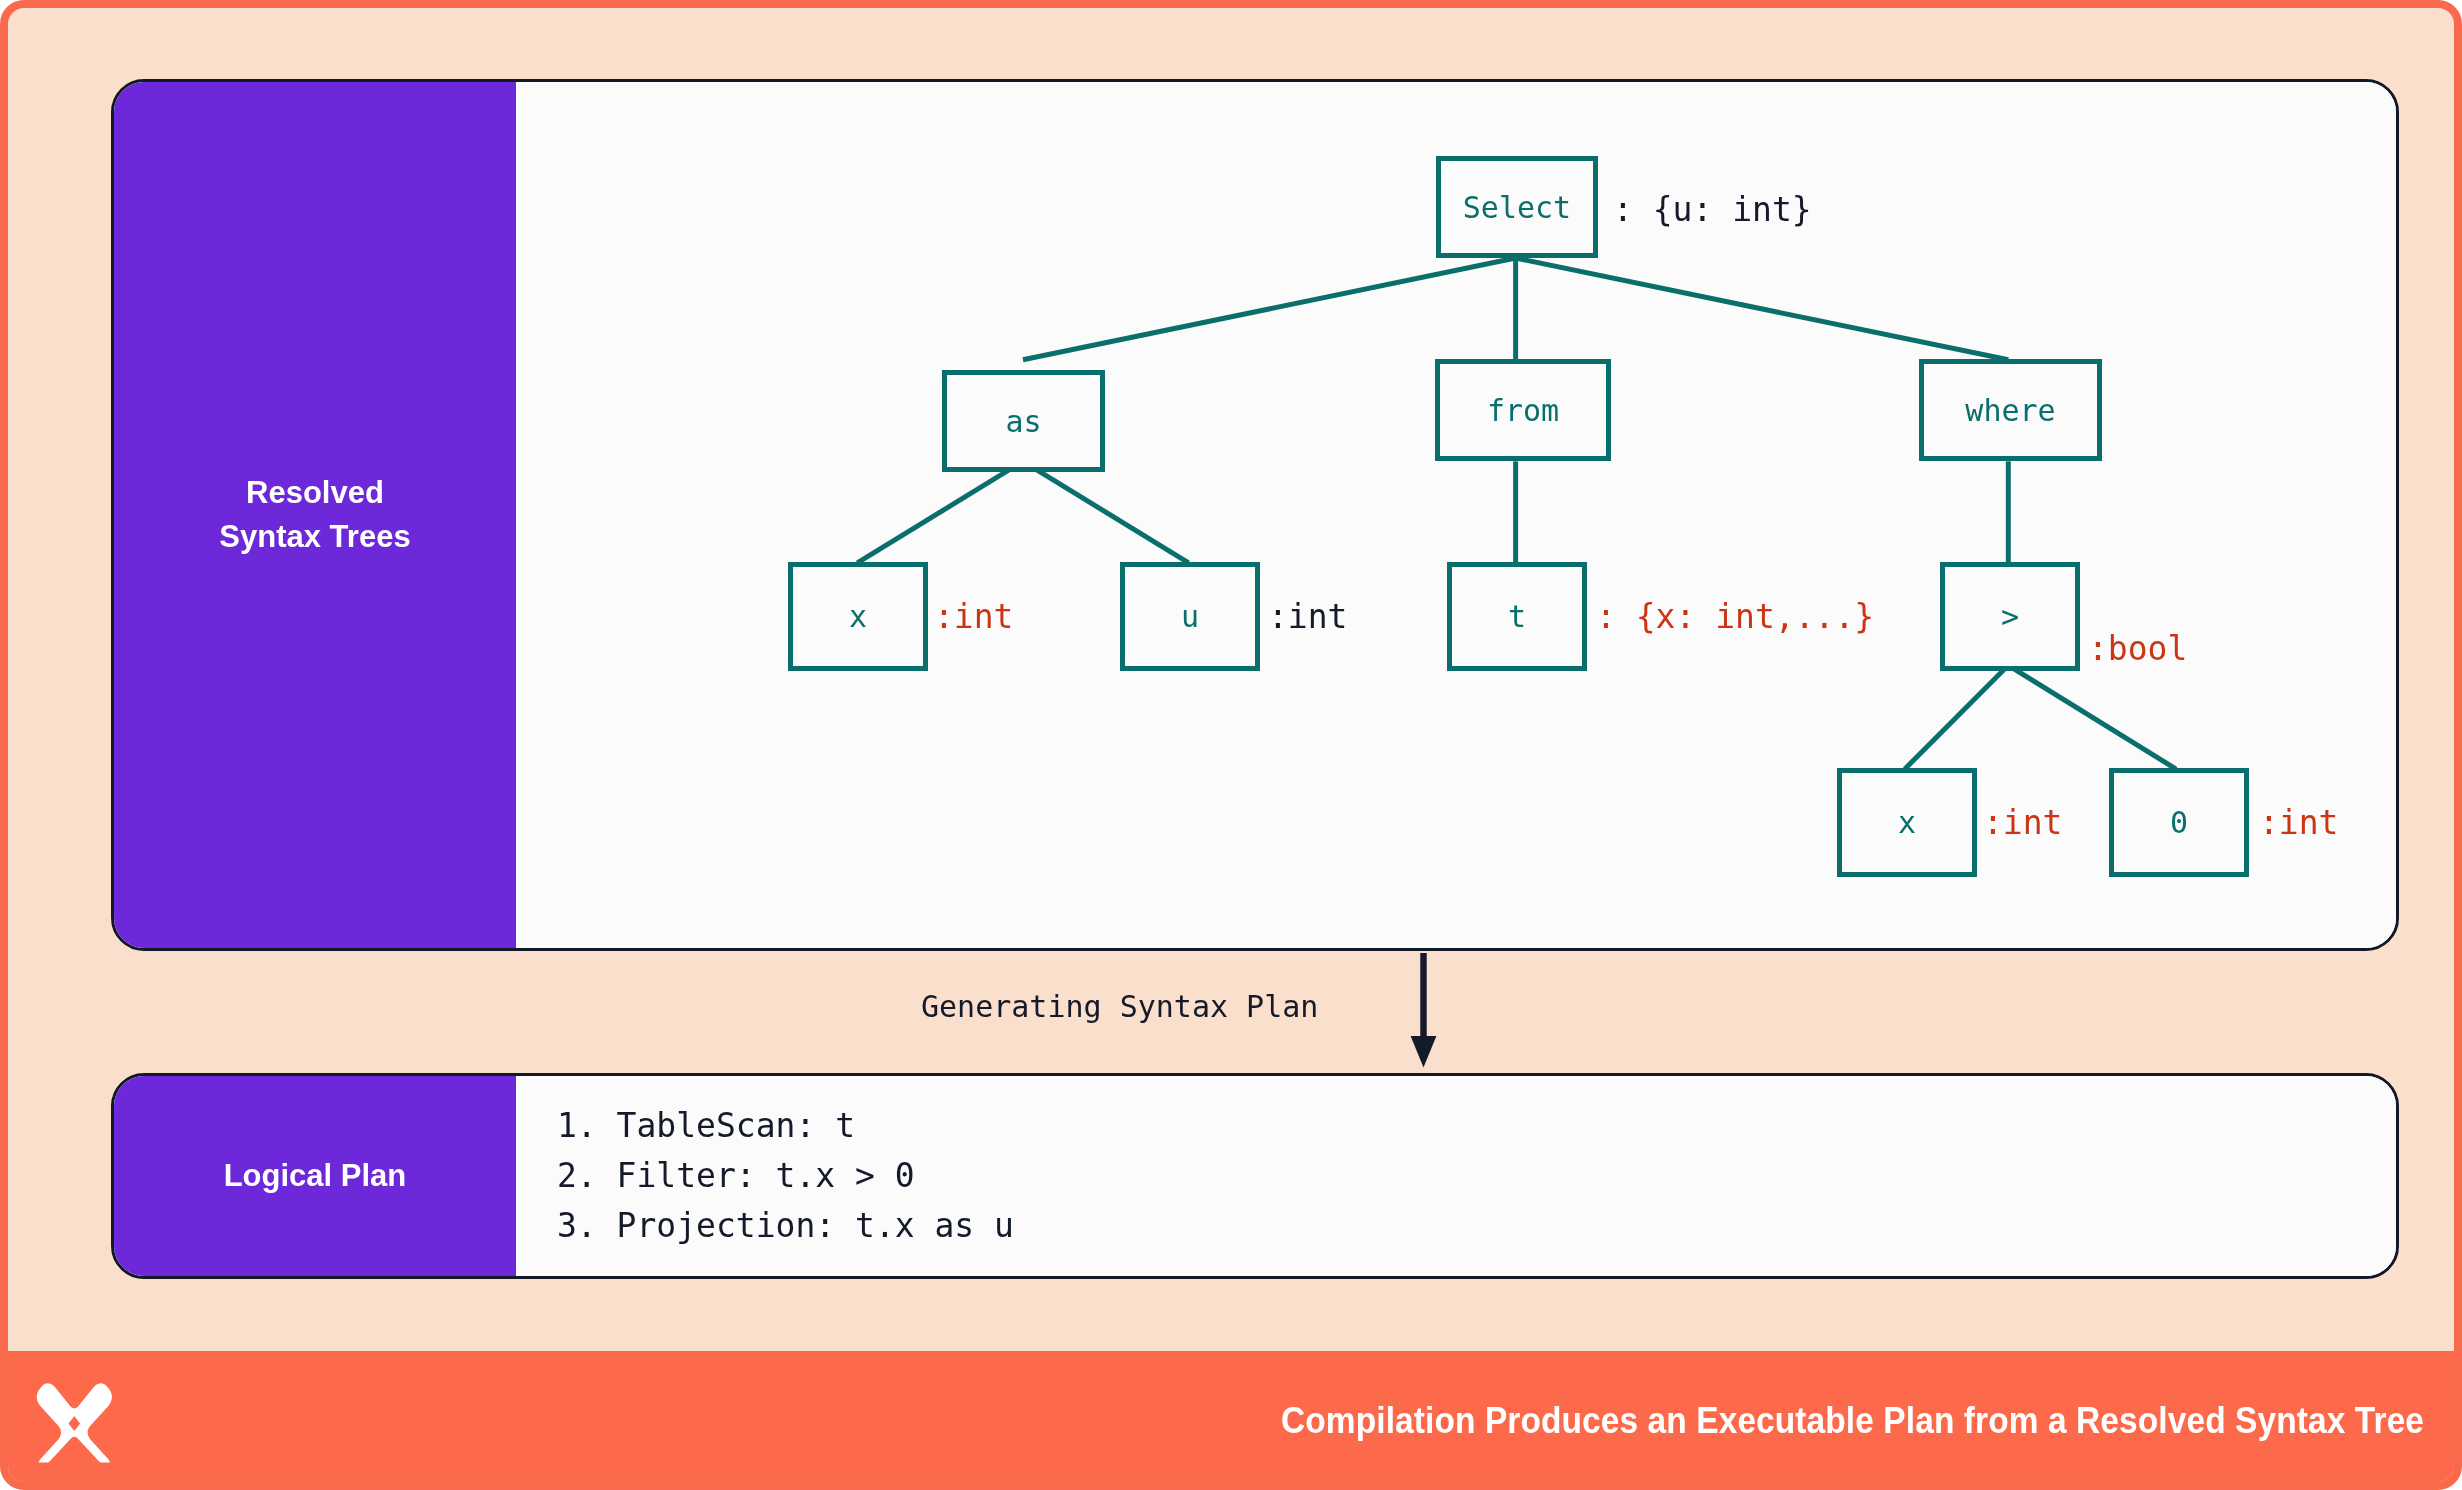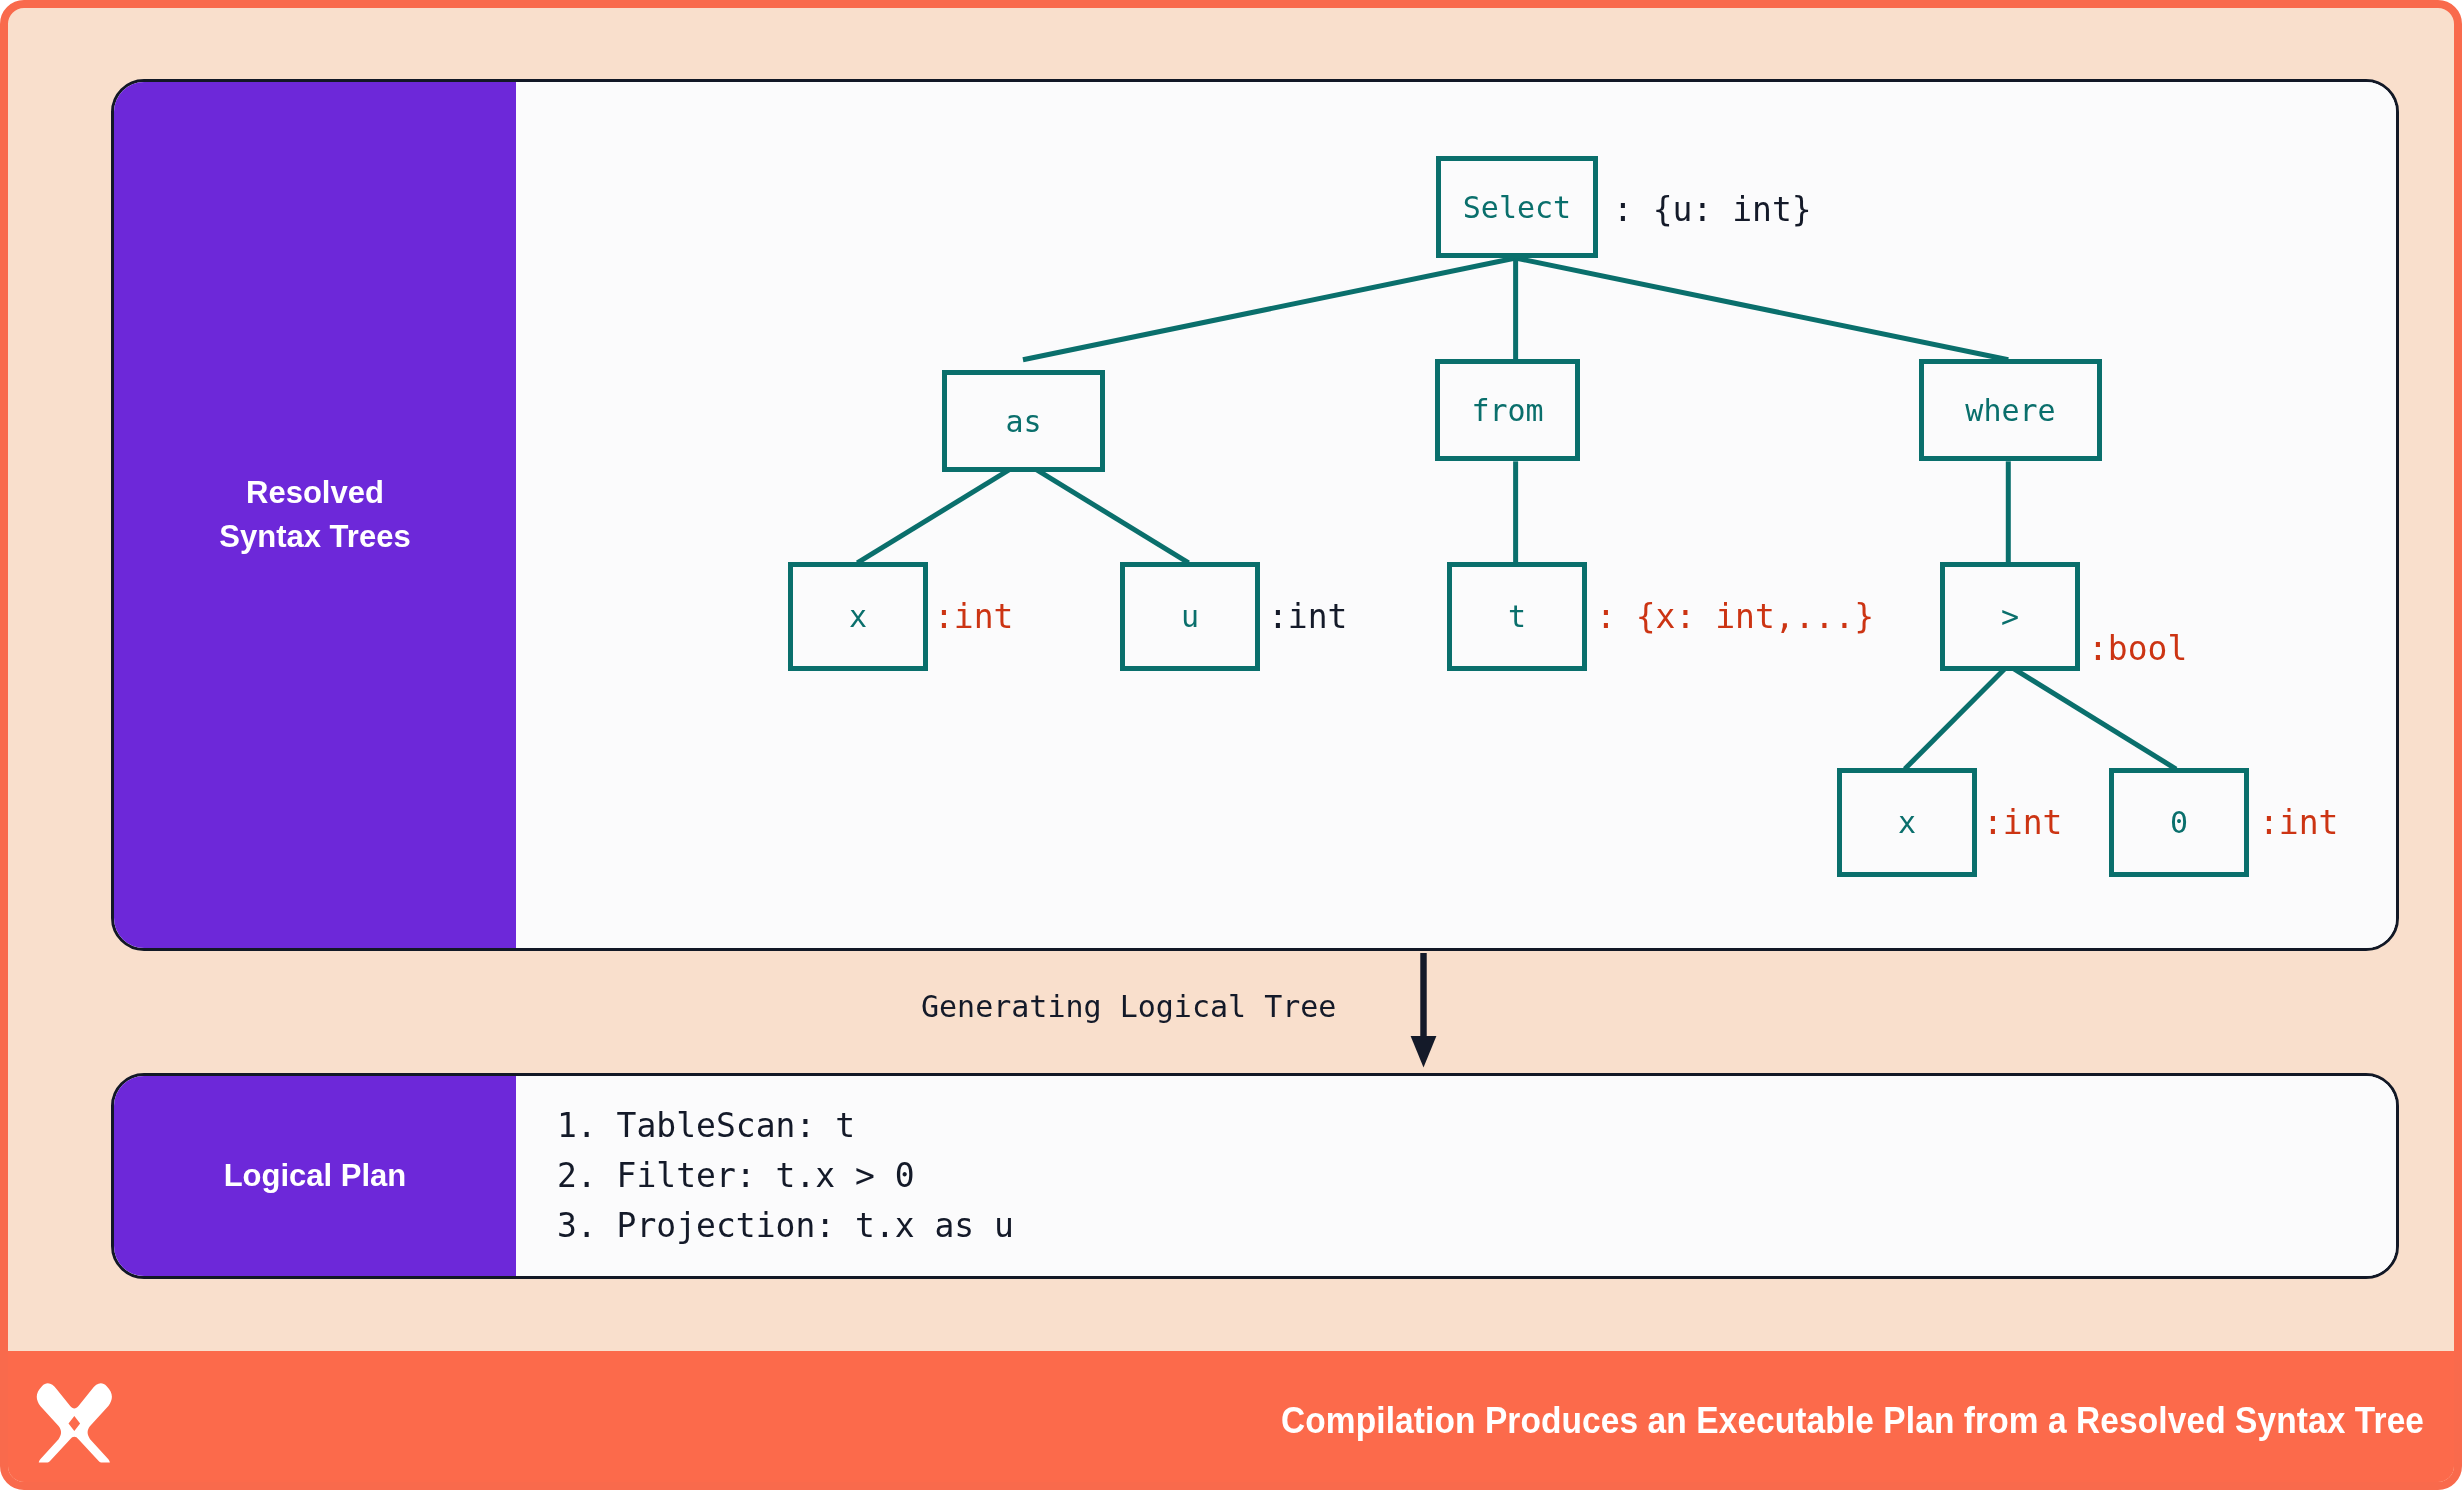--- a/index.html
+++ b/index.html
@@ -198,21 +198,21 @@
 
         <div class="node" style="left:920px; top:74px; width:162px; height:102px;">
           <span>Select</span>
         </div>
         <div class="annot dark" style="left:1097px; top:111px;">: {u: int}</div>
 
         <div class="node" style="left:426px; top:288px; width:163px; height:102px;">
           <span>as</span>
         </div>
 
-        <div class="node" style="left:919px; top:277px; width:145px; height:102px;">
+        <div class="node" style="left:919px; top:277px; width:176px; height:102px;">
           <span>from</span>
         </div>
 
         <div class="node" style="left:1403px; top:277px; width:183px; height:102px;">
           <span>where</span>
         </div>
 
         <div class="node" style="left:272px; top:480px; width:140px; height:109px;">
           <span>x</span>
         </div>
@@ -240,21 +240,21 @@
 
         <div class="node" style="left:1593px; top:686px; width:140px; height:109px;">
           <span>0</span>
         </div>
         <div class="annot red" style="left:1743px; top:724px;">:int</div>
 
       </div>
     </div>
   </div>
 
-  <div id="transition-label">Generating Logical Tree</div>
+  <div id="transition-label">Generating Syntax Plan</div>
 
   <svg id="transition-arrow" viewBox="0 0 40 162">
     <line x1="20" y1="0" x2="20" y2="122" stroke="#141a29" stroke-width="9"></line>
     <polygon points="20,160 2,116 38,116" fill="#141a29"></polygon>
   </svg>
 
   <div class="card" id="card-plan">
     <div class="card-sidebar">Logical Plan</div>
     <div class="card-body">
       <div id="plan-list">

